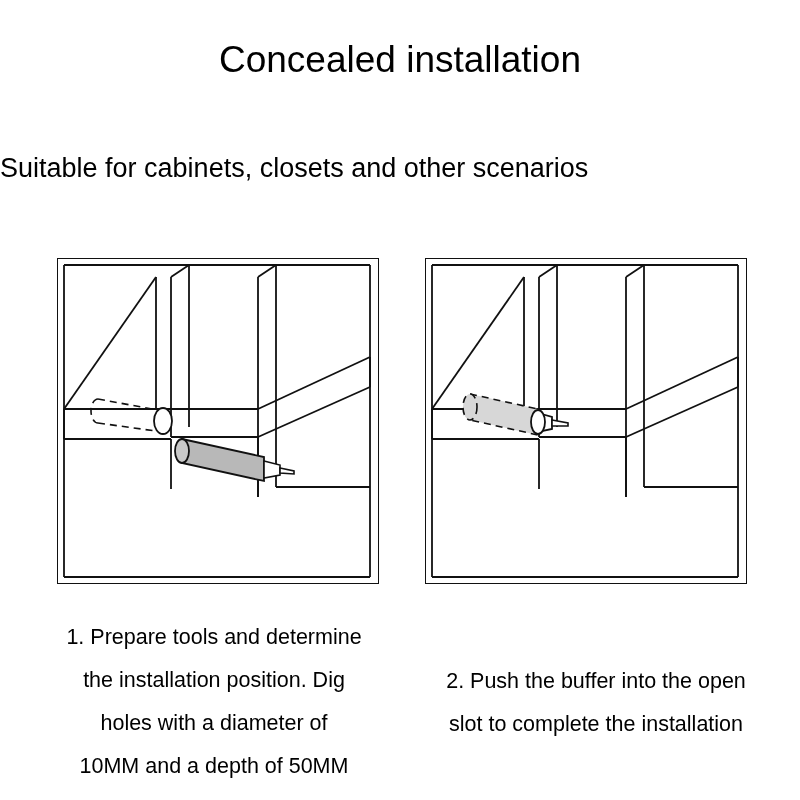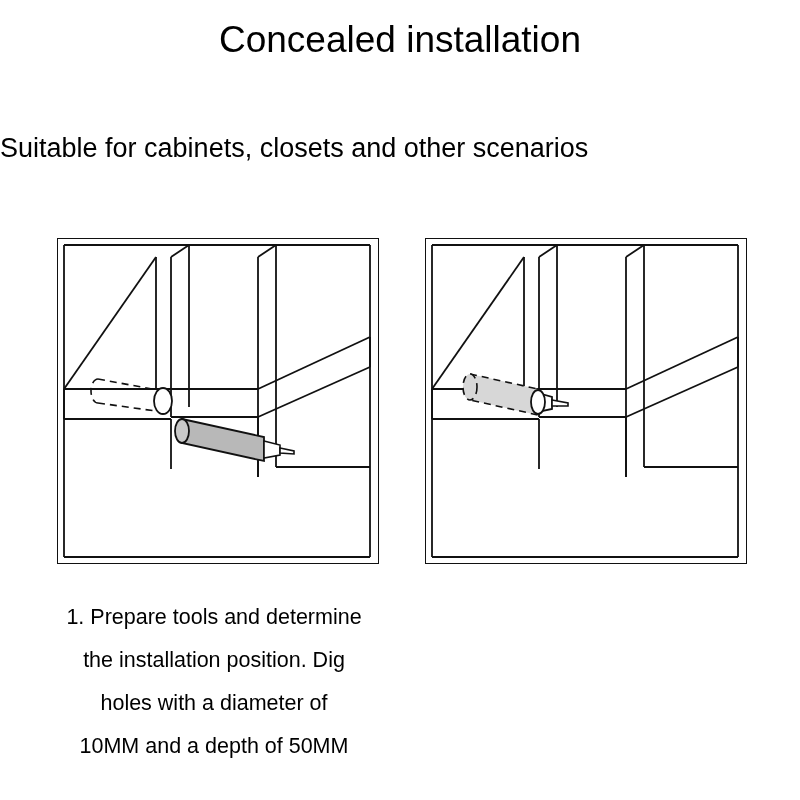--- a/index.html
+++ b/index.html
@@ -12,20 +12,21 @@
     height: 800px;
     font-family: "Liberation Sans", sans-serif;
     color: #000000;
     overflow: hidden;
     position: relative;
   }
   .page {
     position: relative;
     width: 800px;
     height: 680px;
+    margin-top: 20px;
   }
   .title {
     position: absolute;
     top: 18px;
     left: 0;
     width: 800px;
     text-align: center;
     font-size: 37px;
     font-weight: 400;
     letter-spacing: 0px;
@@ -189,15 +190,17 @@
       </svg>
     </div>
 
   </div>
 
   <div class="captions">
     <div class="caption caption-left">1. Prepare tools and determine
 the installation position. Dig
 holes with a diameter of
 10MM and a depth of 50MM</div>
+    <div class="caption caption-right">2. Push the buffer into the open
+slot to complete the installation</div>
   </div>
 
 </div>
 
 </body></html>

